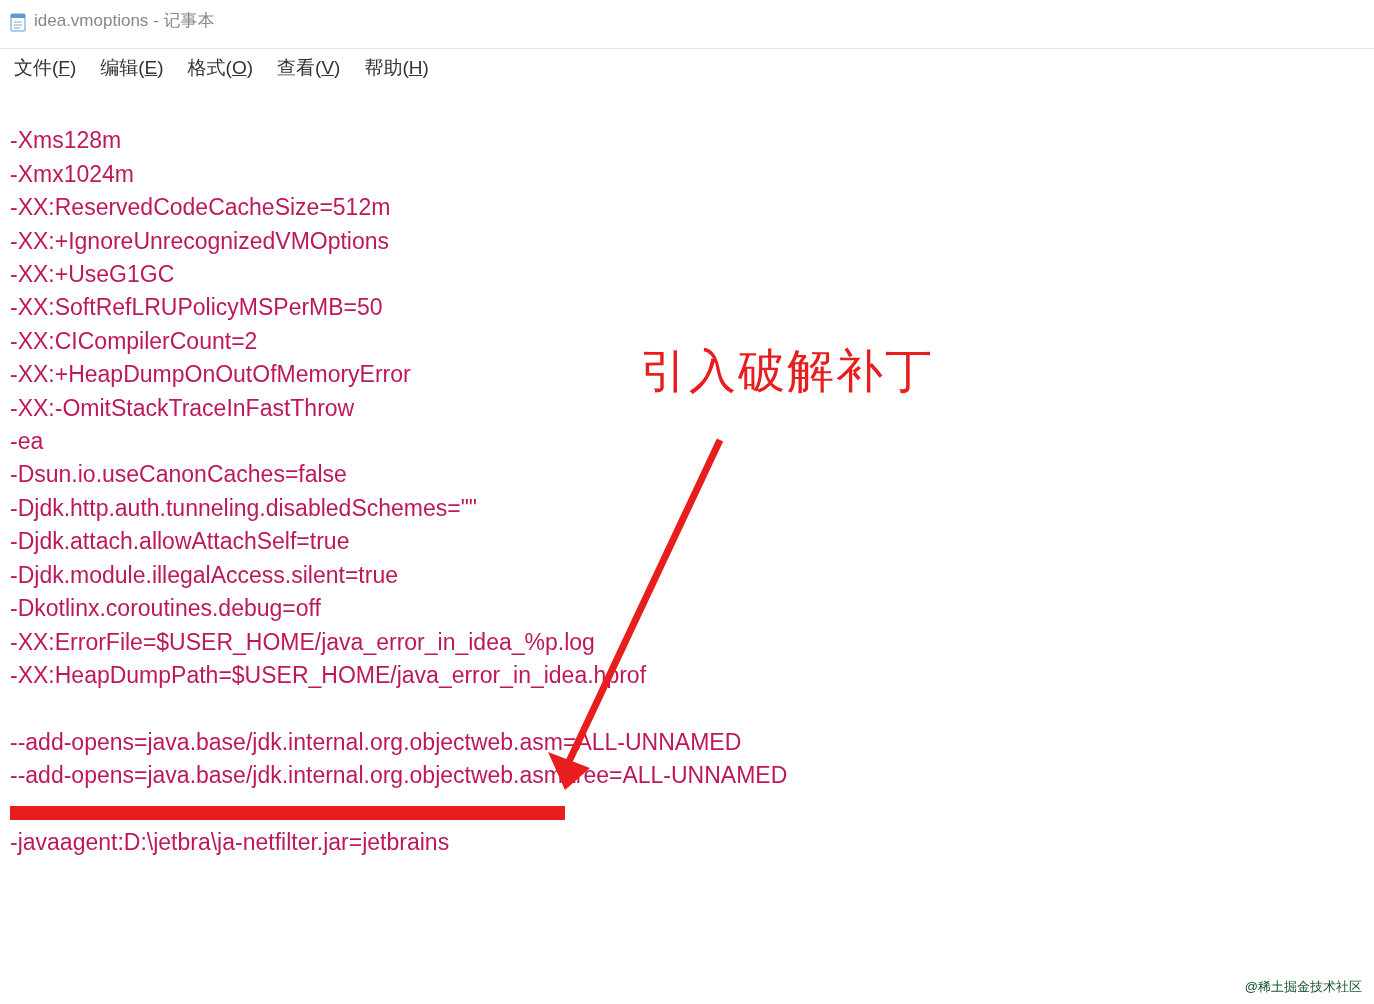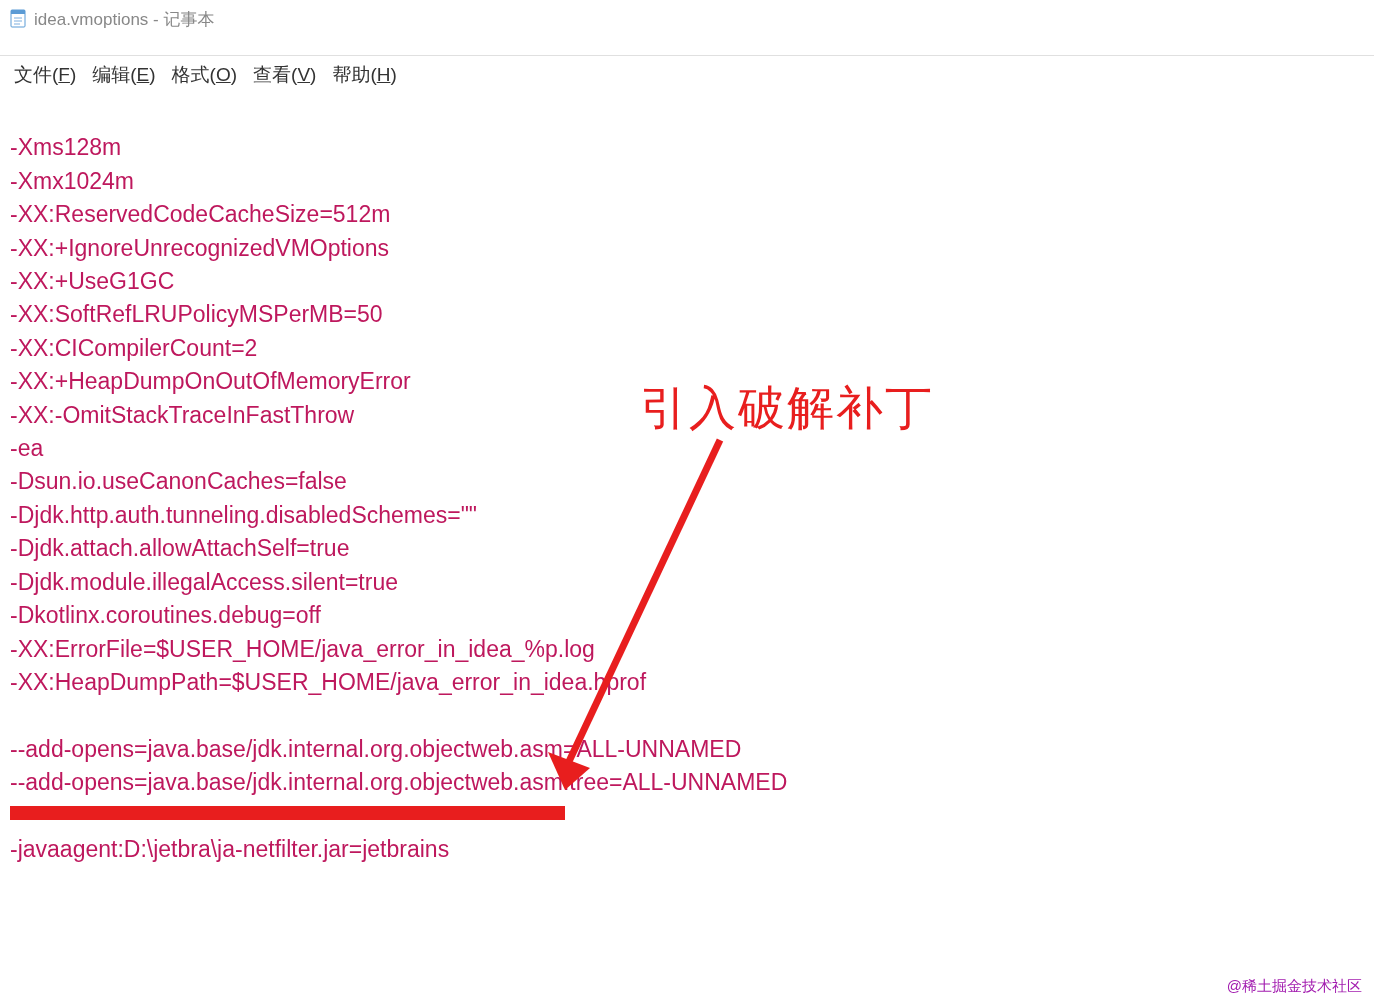--- a/index.html
+++ b/index.html
@@ -9,26 +9,26 @@
     }
     body {
       font-family: "Microsoft YaHei", "微软雅黑", Arial, sans-serif;
       background: #ffffff;
       width: 1374px;
       height: 1004px;
       position: relative;
       overflow: hidden;
     }
     .titlebar {
-      height: 56px;
+      height: 49px;
       background: #ffffff;
       border-bottom: 1px solid #e0e0e0;
       display: flex;
-      align-items: flex-start;
-      padding: 8px 8px;
+      align-items: flex-end;
+      padding: 16px 8px;
     }
     .notepad-icon {
       width: 20px;
       height: 20px;
       margin-right: 6px;
       display: inline-flex;
       align-items: center;
       justify-content: center;
     }
     .notepad-icon svg {
@@ -39,21 +39,21 @@
       color: #888888;
       font-size: 17px;
       font-weight: 400;
     }
     .menubar {
       height: 36px;
       background: #ffffff;
       display: flex;
       align-items: center;
       padding: 4px 8px 2px 8px;
-      gap: 4px;
+      gap: 12px;
     }
     .menu-item {
       color: #333333;
       font-size: 19px;
       padding: 2px 6px;
       cursor: default;
     }
     .menu-item .underline {
       text-decoration: underline;
     }
@@ -69,21 +69,21 @@
     }
     .content-line {
       display: block;
     }
     .annotation-text {
       position: absolute;
       color: #e81e1e;
       font-size: 47px;
       font-weight: 400;
       font-family: "Microsoft YaHei", sans-serif;
-      top: 377px;
+      top: 340px;
       left: 640px;
       letter-spacing: 2px;
     }
     .annotation-arrow {
       position: absolute;
       top: 430px;
       left: 540px;
       width: 250px;
       height: 370px;
       pointer-events: none;
@@ -93,22 +93,22 @@
       top: 806px;
       left: 10px;
       width: 555px;
       height: 14px;
       background: #e81e1e;
     }
     .watermark {
       position: absolute;
       bottom: 8px;
       right: 12px;
-      color: #a21caf;
-      font-size: 15px;
+      color: #14532d;
+      font-size: 13px;
       font-family: "Microsoft YaHei", sans-serif;
     }
   </style>
 </head>
 <body>
 
 <div class="titlebar">
   <span class="notepad-icon">
     <svg viewBox="0 0 18 20">
       <rect x="2" y="2" width="14" height="17" rx="1" fill="#ffffff" stroke="#5b9bd5" stroke-width="1"></rect>

